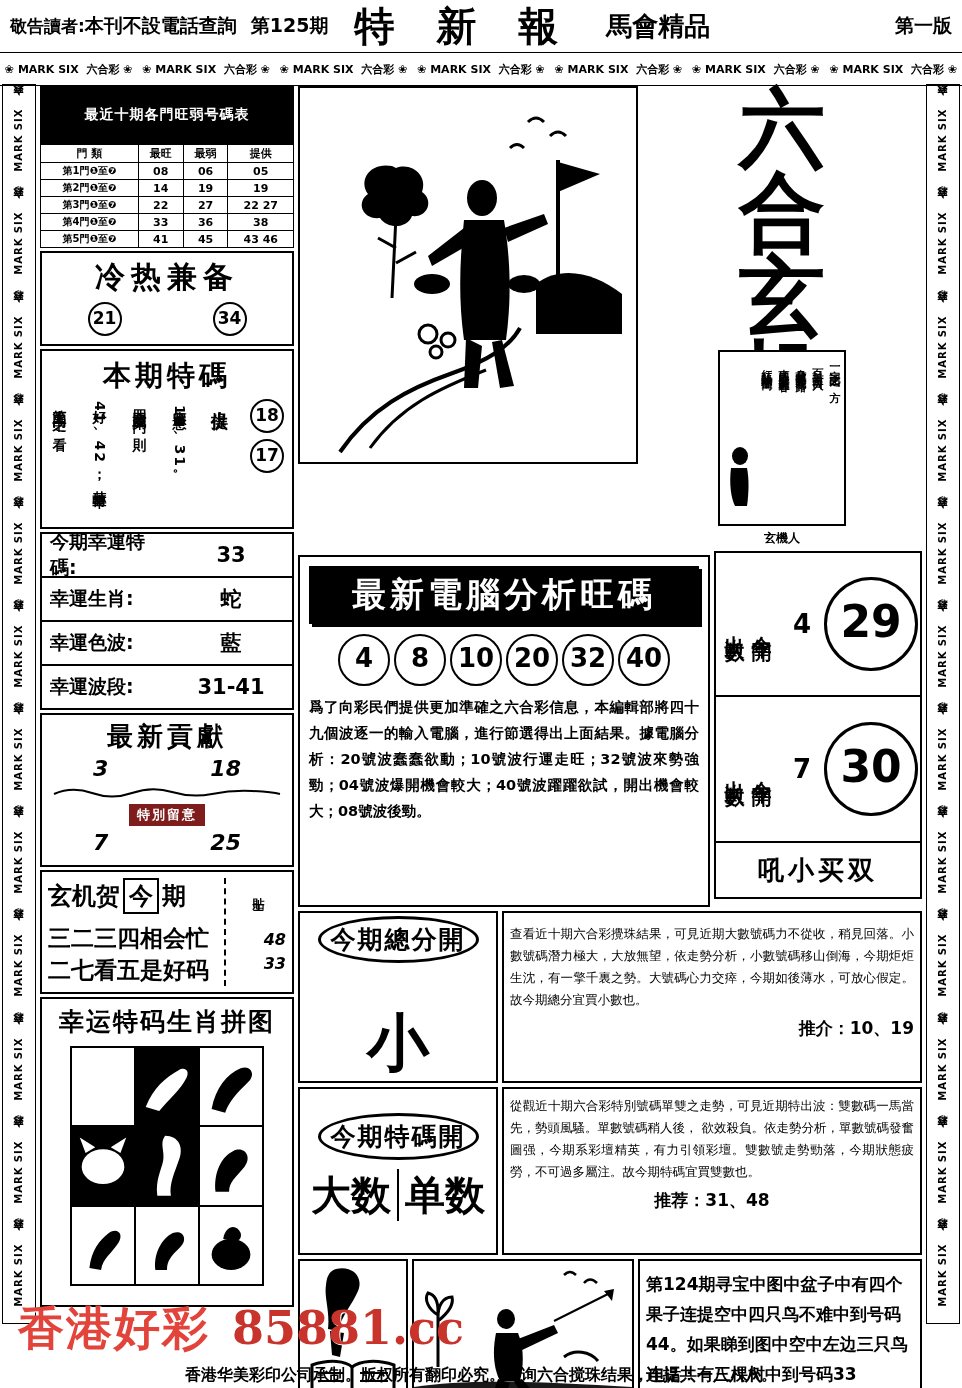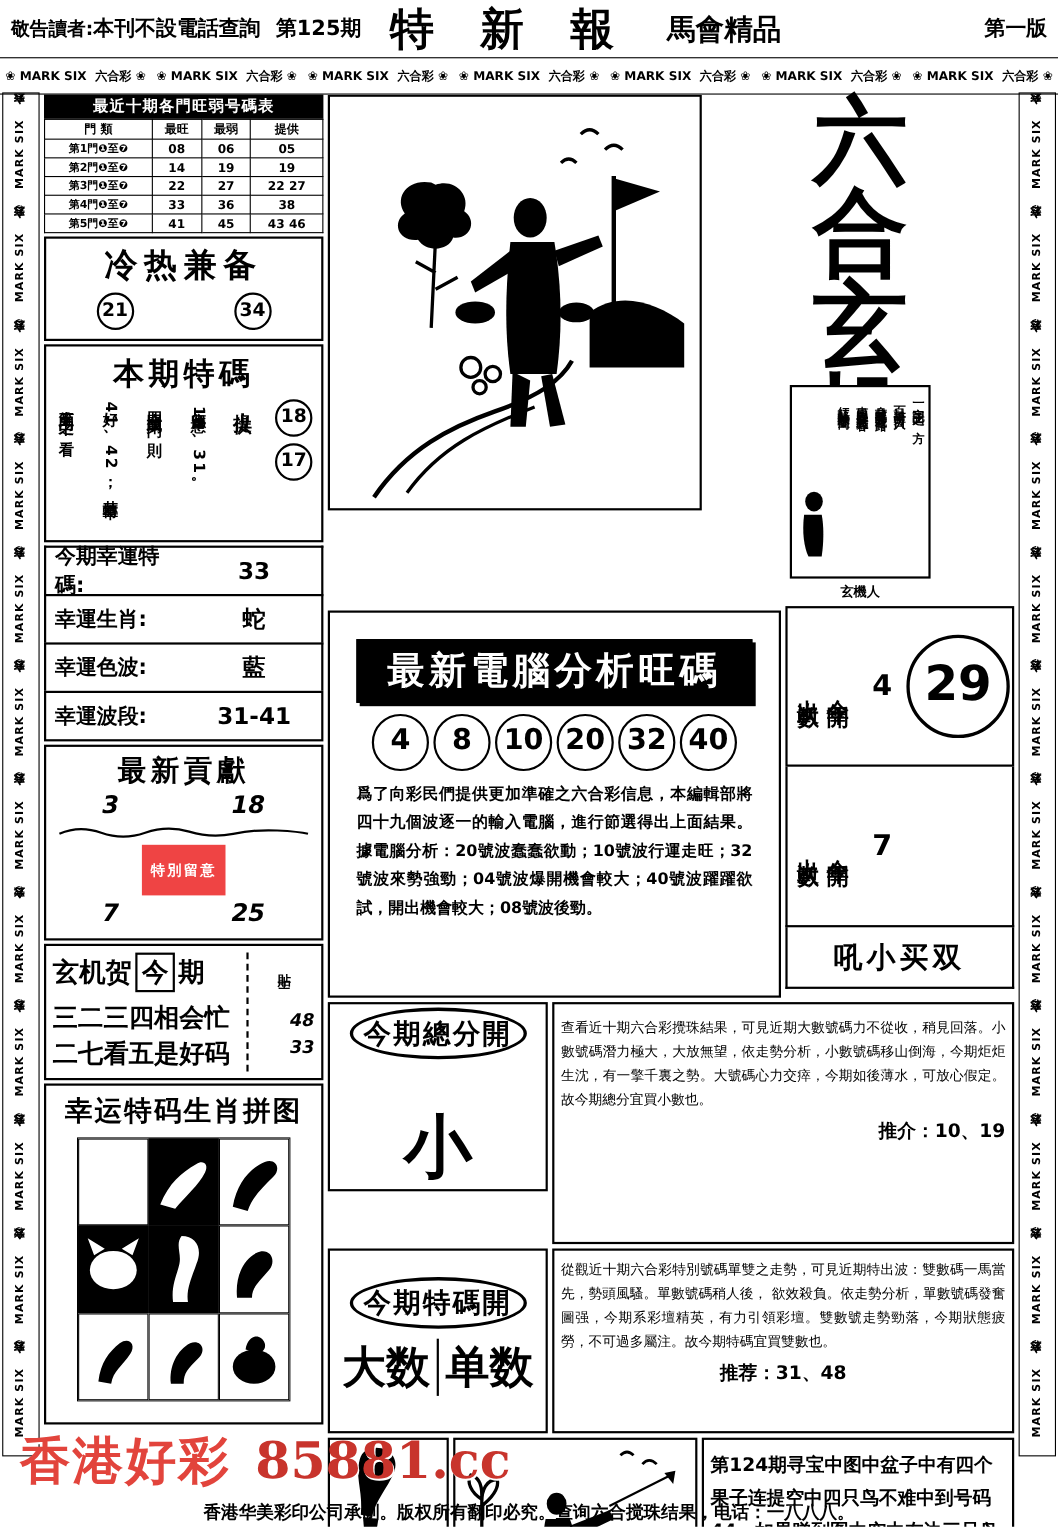--- a/index.html
+++ b/index.html
@@ -51,21 +51,21 @@
   .box{border:2px solid #000;box-sizing:border-box;}
   .row{display:flex;}
 
   
   .colL{width:254px;}
   .colR{width:624px;margin-left:4px;}
 
   
   .tentbl{width:100%;border-collapse:collapse;font-size:11px;text-align:center;}
   .tentbl caption{
-    background:#000;color:#fff;font-size:14px;font-weight:bold;padding:2px 0;
+    background:#000;color:#fff;font-size:14px;font-weight:bold;padding:20px 0;
     letter-spacing:1px;
   }
   .tentbl td,.tentbl th{border:1px solid #000;padding:1px 2px;font-weight:bold;}
   .tentbl th{font-size:11px;}
   .cellmm{font-size:10px;}
 
   
   .lrjb{margin-top:3px;border:2px solid #000;text-align:center;padding:4px 0 8px;}
   .lrjb .t{font-size:30px;font-weight:bold;letter-spacing:6px;font-family:"DejaVu Serif",serif;}
   .lrjb .nums{display:flex;justify-content:space-around;margin-top:4px;}
@@ -88,22 +88,22 @@
   .lrow:last-child{border-bottom-width:2px;}
   .lrow .k{width:120px;padding-left:8px;font-size:19px;font-weight:bold;}
   .lrow .v{flex:1;text-align:center;font-size:21px;font-weight:bold;}
 
   
   .gx{margin-top:3px;border:2px solid #000;padding:4px 0 8px;text-align:center;}
   .gx .hd{font-size:26px;font-weight:bold;letter-spacing:4px;font-family:"DejaVu Serif",serif;}
   .gx .pair{display:flex;justify-content:space-around;font-size:22px;font-weight:bold;margin:2px 0;font-style:italic;}
   .wave{height:12px;}
   .gx .tag{
-    display:inline-block;background:#ef4444;color:#fff;font-size:13px;font-weight:bold;
-    padding:14px 8px;letter-spacing:2px;margin:2px 0 2px;
+    display:inline-block;background:#7f1d1d;color:#fff;font-size:13px;font-weight:bold;
+    padding:2px 8px;letter-spacing:2px;margin:2px 0 2px;
   }
 
   
   .xj{margin-top:3px;border:2px solid #000;padding:6px 6px 10px;position:relative;height:124px;box-sizing:border-box;}
   .xj .hd{display:flex;align-items:center;font-size:24px;font-weight:bold;font-family:"DejaVu Serif",serif;}
   .xj .hd .boxed{border:2px solid #000;padding:0 4px;margin:0 3px;}
   .xj .poem{font-size:23px;font-weight:bold;line-height:32px;margin-top:8px;font-family:"DejaVu Serif",serif;}
   .xj .side{
     position:absolute;right:6px;top:4px;width:56px;text-align:center;
   }
@@ -120,21 +120,21 @@
   .sxgrid div.dark{background:#000;}
 
   
   .illus{height:378px;position:relative;overflow:hidden;background:#fff;}
   .title-lhxj{width:280px;position:relative;}
   .lh-char{
     font-family:"DejaVu Serif","Liberation Serif",serif;
     font-weight:bold;font-size:86px;line-height:84px;text-align:center;
   }
 
-  .analysis{margin-top:4px;border:2px solid #000;padding:24px;box-sizing:border-box;}
+  .analysis{margin-top:4px;border:2px solid #000;padding:9px;box-sizing:border-box;}
   .an-hd{background:#000;color:#fff;text-align:center;font-size:34px;font-weight:bold;
          letter-spacing:4px;padding:3px 0;font-family:"DejaVu Serif",serif;
          border:3px solid #000;box-shadow:3px 3px 0 #000;}
   .an-balls{display:flex;justify-content:center;gap:4px;margin:10px 0 8px;}
   .ball{border:2px solid #000;border-radius:50%;width:48px;height:48px;line-height:44px;
         text-align:center;font-size:26px;font-weight:bold;}
   .an-text{font-size:14.5px;line-height:26px;text-align:justify;font-weight:bold;}
 
   
   .kbox{border:2px solid #000;box-sizing:border-box;display:flex;align-items:center;height:146px;}
@@ -493,33 +493,36 @@
               <div style="flex:1">
                   <div class="bigball">29</div>
                 </div>
             </div>
             <div class="kbox" style="border-top-width:0">
               <div class="lab">
                 <span>出次數</span>
                 <span>今年開</span>
               </div>
               <div class="num">7</div>
+              <div style="flex:1">
+                  <div class="bigball">30</div>
+                </div>
             </div>
             <div class="box" style="height:56px;display:flex;align-items:center;justify-content:center;border-top-width:0;">
               <div style="font-size:26px;font-weight:bold;letter-spacing:4px;">吼小买双</div>
             </div>
           </div>
         </div>
 
         <div class="row" style="margin-top:4px;">
           <div class="box" style="width:200px;height:172px;display:flex;flex-direction:column;align-items:center;justify-content:center;gap:45px;">
             <div class="oval">今期總分開</div>
             <div class="bigcn">小</div>
           </div>
-          <div class="box" style="width:420px;margin-left:4px;height:220px;padding:6px;box-sizing:border-box;">
+          <div class="box" style="width:420px;margin-left:4px;height:172px;padding:6px;box-sizing:border-box;">
             <div class="hezi" style="border:0;margin:0;padding:0">
               <div class="tx">查看近十期六合彩攪珠結果，可見近期大數號碼力不從收，稍見回落。小數號碼潛力極大，大放無望，依走勢分析，小數號碼移山倒海，今期炬炬生沈，有一擎千裏之勢。大號碼心力交瘁，今期如後薄水，可放心假定。故今期總分宜買小數也。</div>
               <div class="rec">推介：10、19</div>
             </div>
           </div>
         </div>
 
         <div class="row" style="margin-top:4px;">
           <div class="box" style="width:200px;height:168px;display:flex;flex-direction:column;align-items:center;justify-content:center;">
             <div class="oval">今期特碼開</div>

